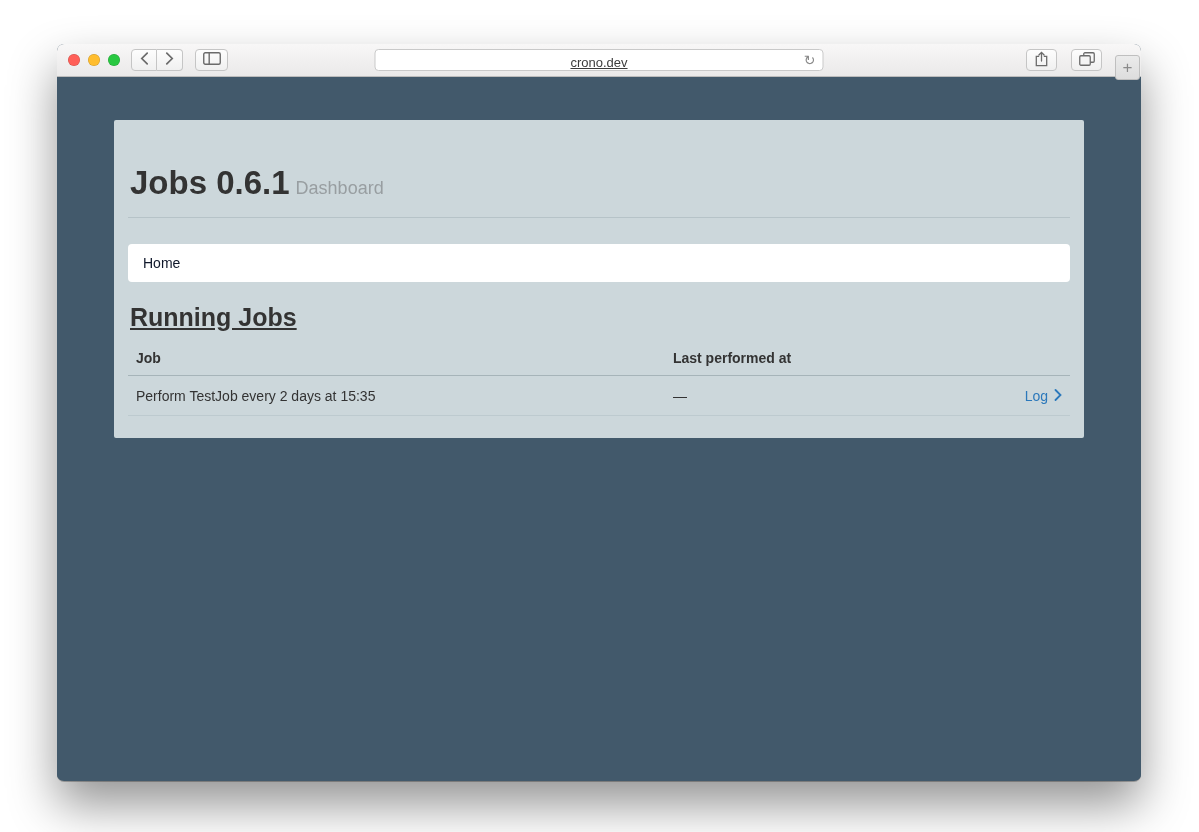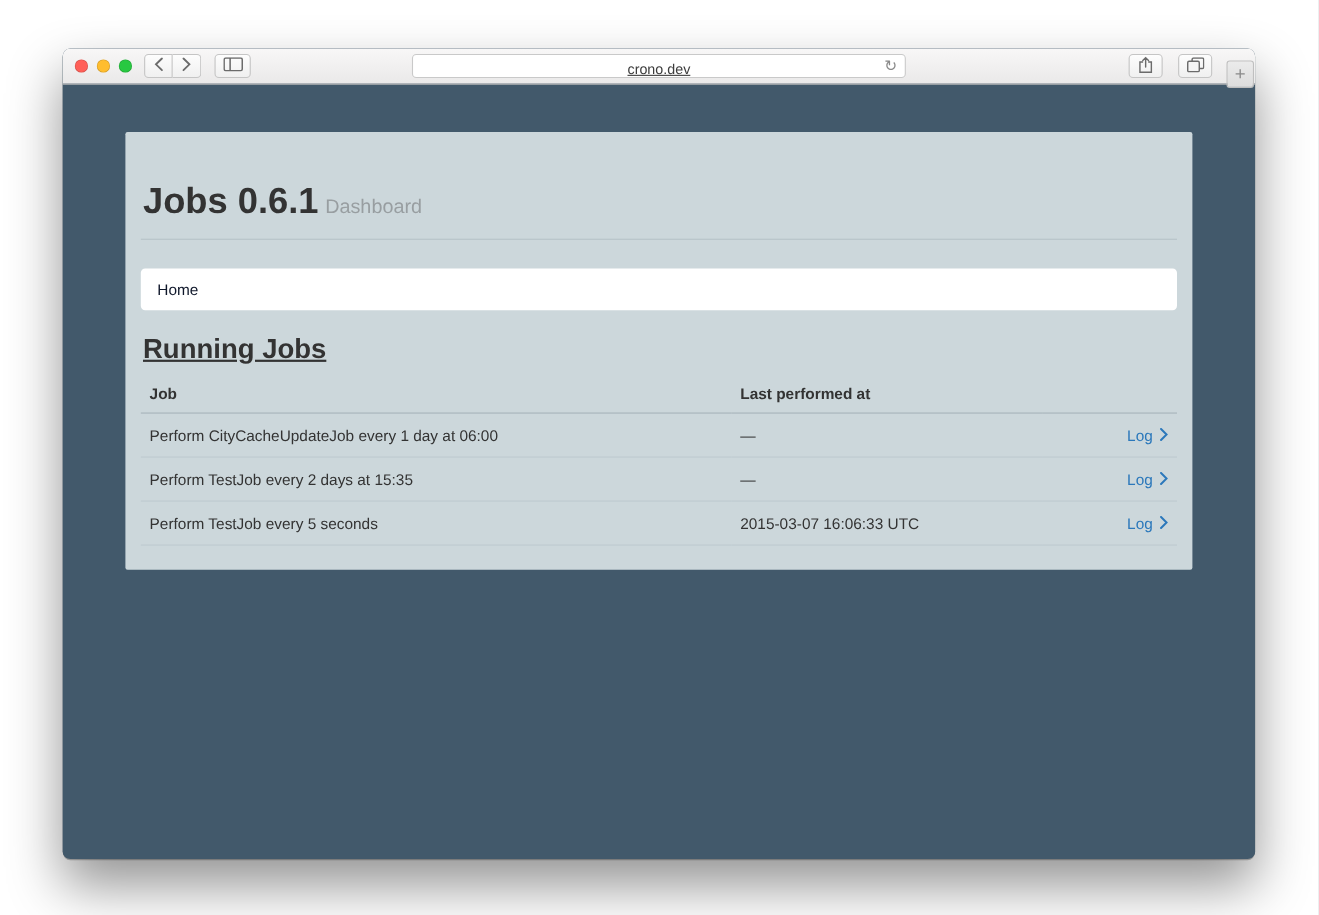--- a/index.html
+++ b/index.html
@@ -227,59 +227,31 @@
       <table class="jobs">
         <thead>
           <tr>
             <th class="col-job">Job</th>
             <th class="col-last">Last performed at</th>
             <th class="col-log"></th>
           </tr>
         </thead>
         <tbody>
           <tr>
-            <td>Perform CityCacheUpdateJob every 1 day at 06:00</td>
-            <td>—</td>
-            <td class="log-cell">
-              <a class="log-link">
-                <span>Log</span>
-                <span class="chev">
-                  <svg width="8" height="12" viewBox="0 0 8 12">
-                      <path d="M1.5 1 L6.5 6 L1.5 11" stroke="#2b78bb" stroke-width="1.8" fill="none" stroke-linecap="round"></path>
-                    </svg>
-                </span>
-              </a>
-            </td>
-          </tr>
-          <tr>
             <td>Perform TestJob every 2 days at 15:35</td>
             <td>—</td>
             <td class="log-cell">
               <a class="log-link">
                 <span>Log</span>
                 <span class="chev">
                   <svg width="8" height="12" viewBox="0 0 8 12">
                       <path d="M1.5 1 L6.5 6 L1.5 11" stroke="#2b78bb" stroke-width="1.8" fill="none" stroke-linecap="round"></path>
                     </svg>
                 </span>
               </a>
             </td>
           </tr>
-          <tr>
-            <td>Perform TestJob every 5 seconds</td>
-            <td>2015-03-07 16:06:33 UTC</td>
-            <td class="log-cell">
-              <a class="log-link">
-                <span>Log</span>
-                <span class="chev">
-                  <svg width="8" height="12" viewBox="0 0 8 12">
-                      <path d="M1.5 1 L6.5 6 L1.5 11" stroke="#2b78bb" stroke-width="1.8" fill="none" stroke-linecap="round"></path>
-                    </svg>
-                </span>
-              </a>
-            </td>
-          </tr>
         </tbody>
       </table>
 
     </div>
   </div>
 </div>
 
 </body></html>

